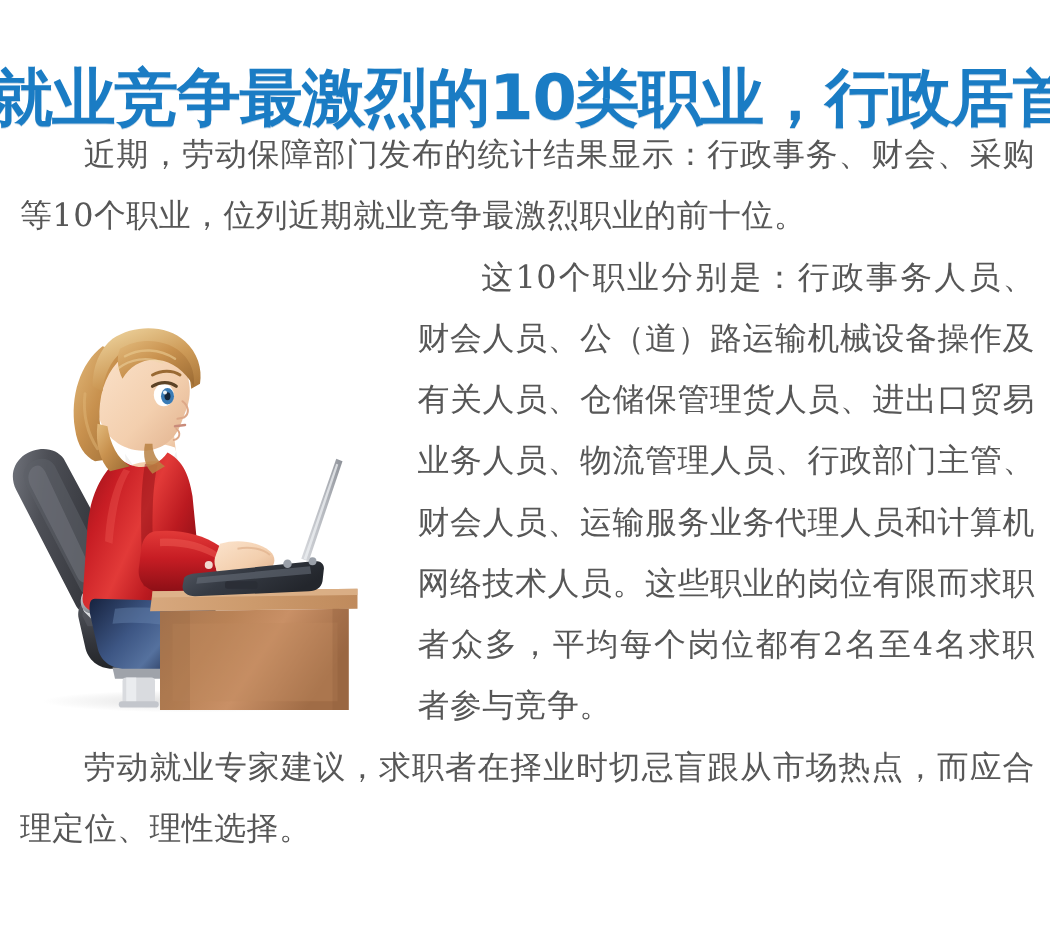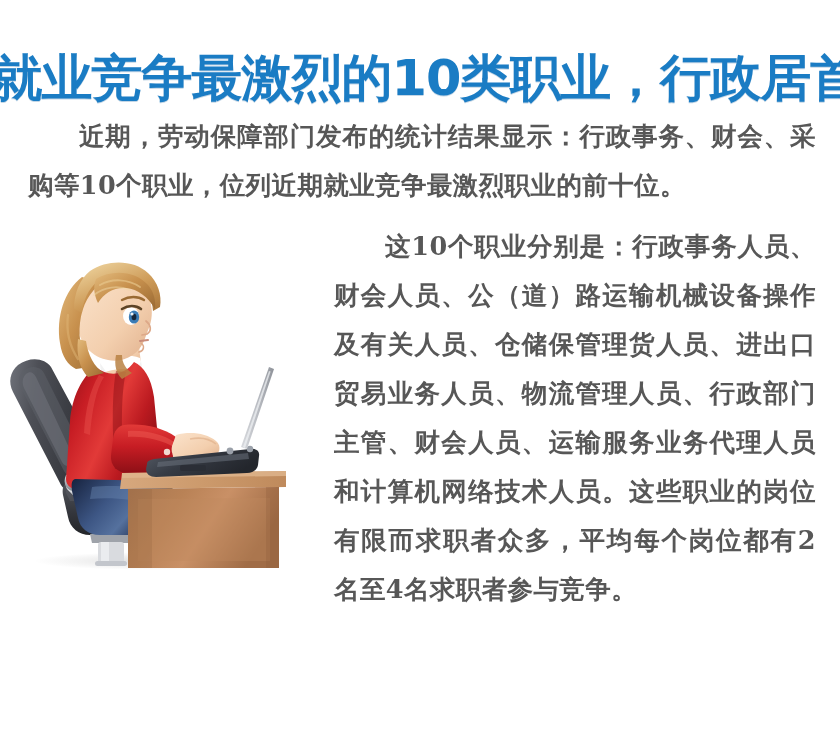--- a/index.html
+++ b/index.html
@@ -47,23 +47,22 @@
     width: 812px;
     font-family: "DejaVu Serif", "Liberation Serif", serif;
     font-size: 25.5px;
     line-height: 49px;
     color: #575757;
     text-align: justify;
     text-justify: inter-ideograph;
     letter-spacing: 0.4px;
   }
   .article p {
-    margin: 12px;
+    margin: 0;
     text-indent: 2em;
-    font-weight: bold;
   }
 
   
   .illo-float {
     float: left;
     width: 296px;
     height: 336px;
     shape-outside: inset(0);
     margin: 36px 22px 0 0;
   }
@@ -299,15 +298,16 @@
         <path d="M237 204 L265 124 L270 126 L243 206 Z" fill="url(#gLaptopLid)"></path>
         <path d="M239 204 L265 128 L266.6 128.6 L241 205 Z" fill="#eef0f3" opacity="0.75"></path>
       </g>
     </svg>
   </div>
 
   <div class="article">
     <p>近期，劳动保障部门发布的统计结果显示：行政事务、财会、采购等10个职业，位列近期就业竞争最激烈职业的前十位。</p>
     <div class="illo-float"></div>
     <p>这10个职业分别是：行政事务人员、财会人员、公（道）路运输机械设备操作及有关人员、仓储保管理货人员、进出口贸易业务人员、物流管理人员、行政部门主管、财会人员、运输服务业务代理人员和计算机网络技术人员。这些职业的岗位有限而求职者众多，平均每个岗位都有2名至4名求职者参与竞争。</p>
+    <p>劳动就业专家建议，求职者在择业时切忌盲跟从市场热点，而应合理定位、理性选择。</p>
   </div>
 
 </div>
 
 </body></html>

